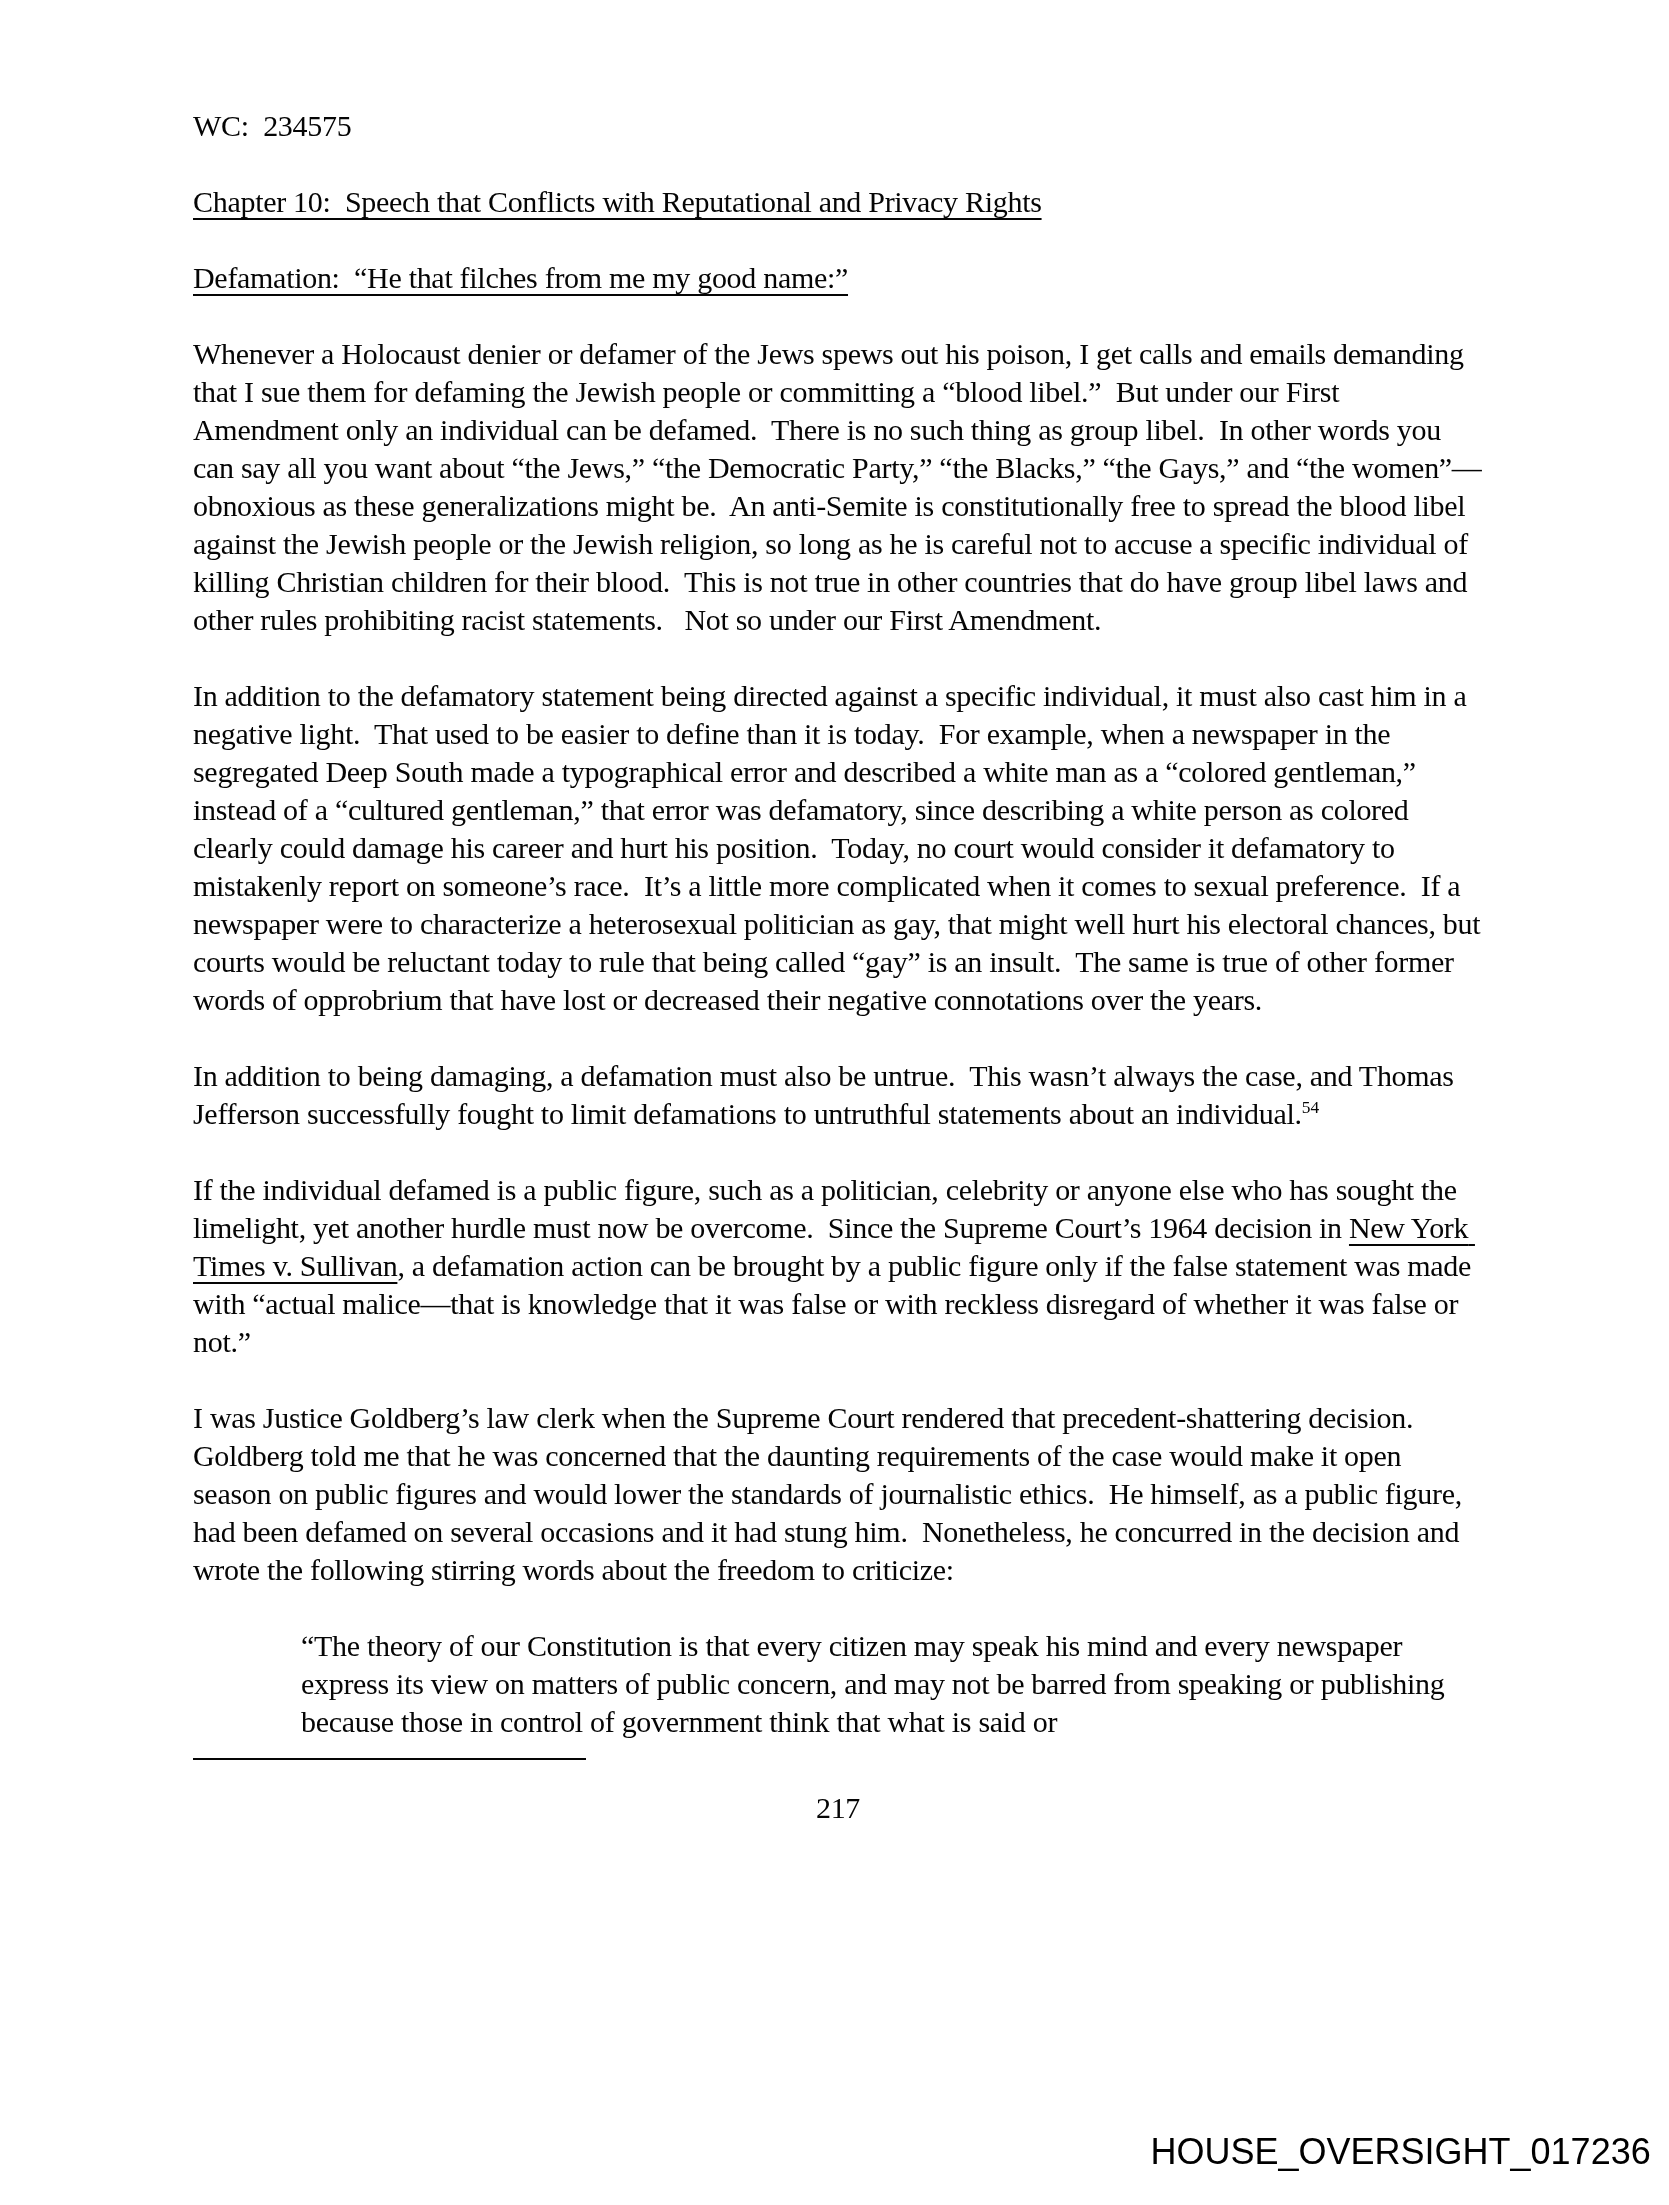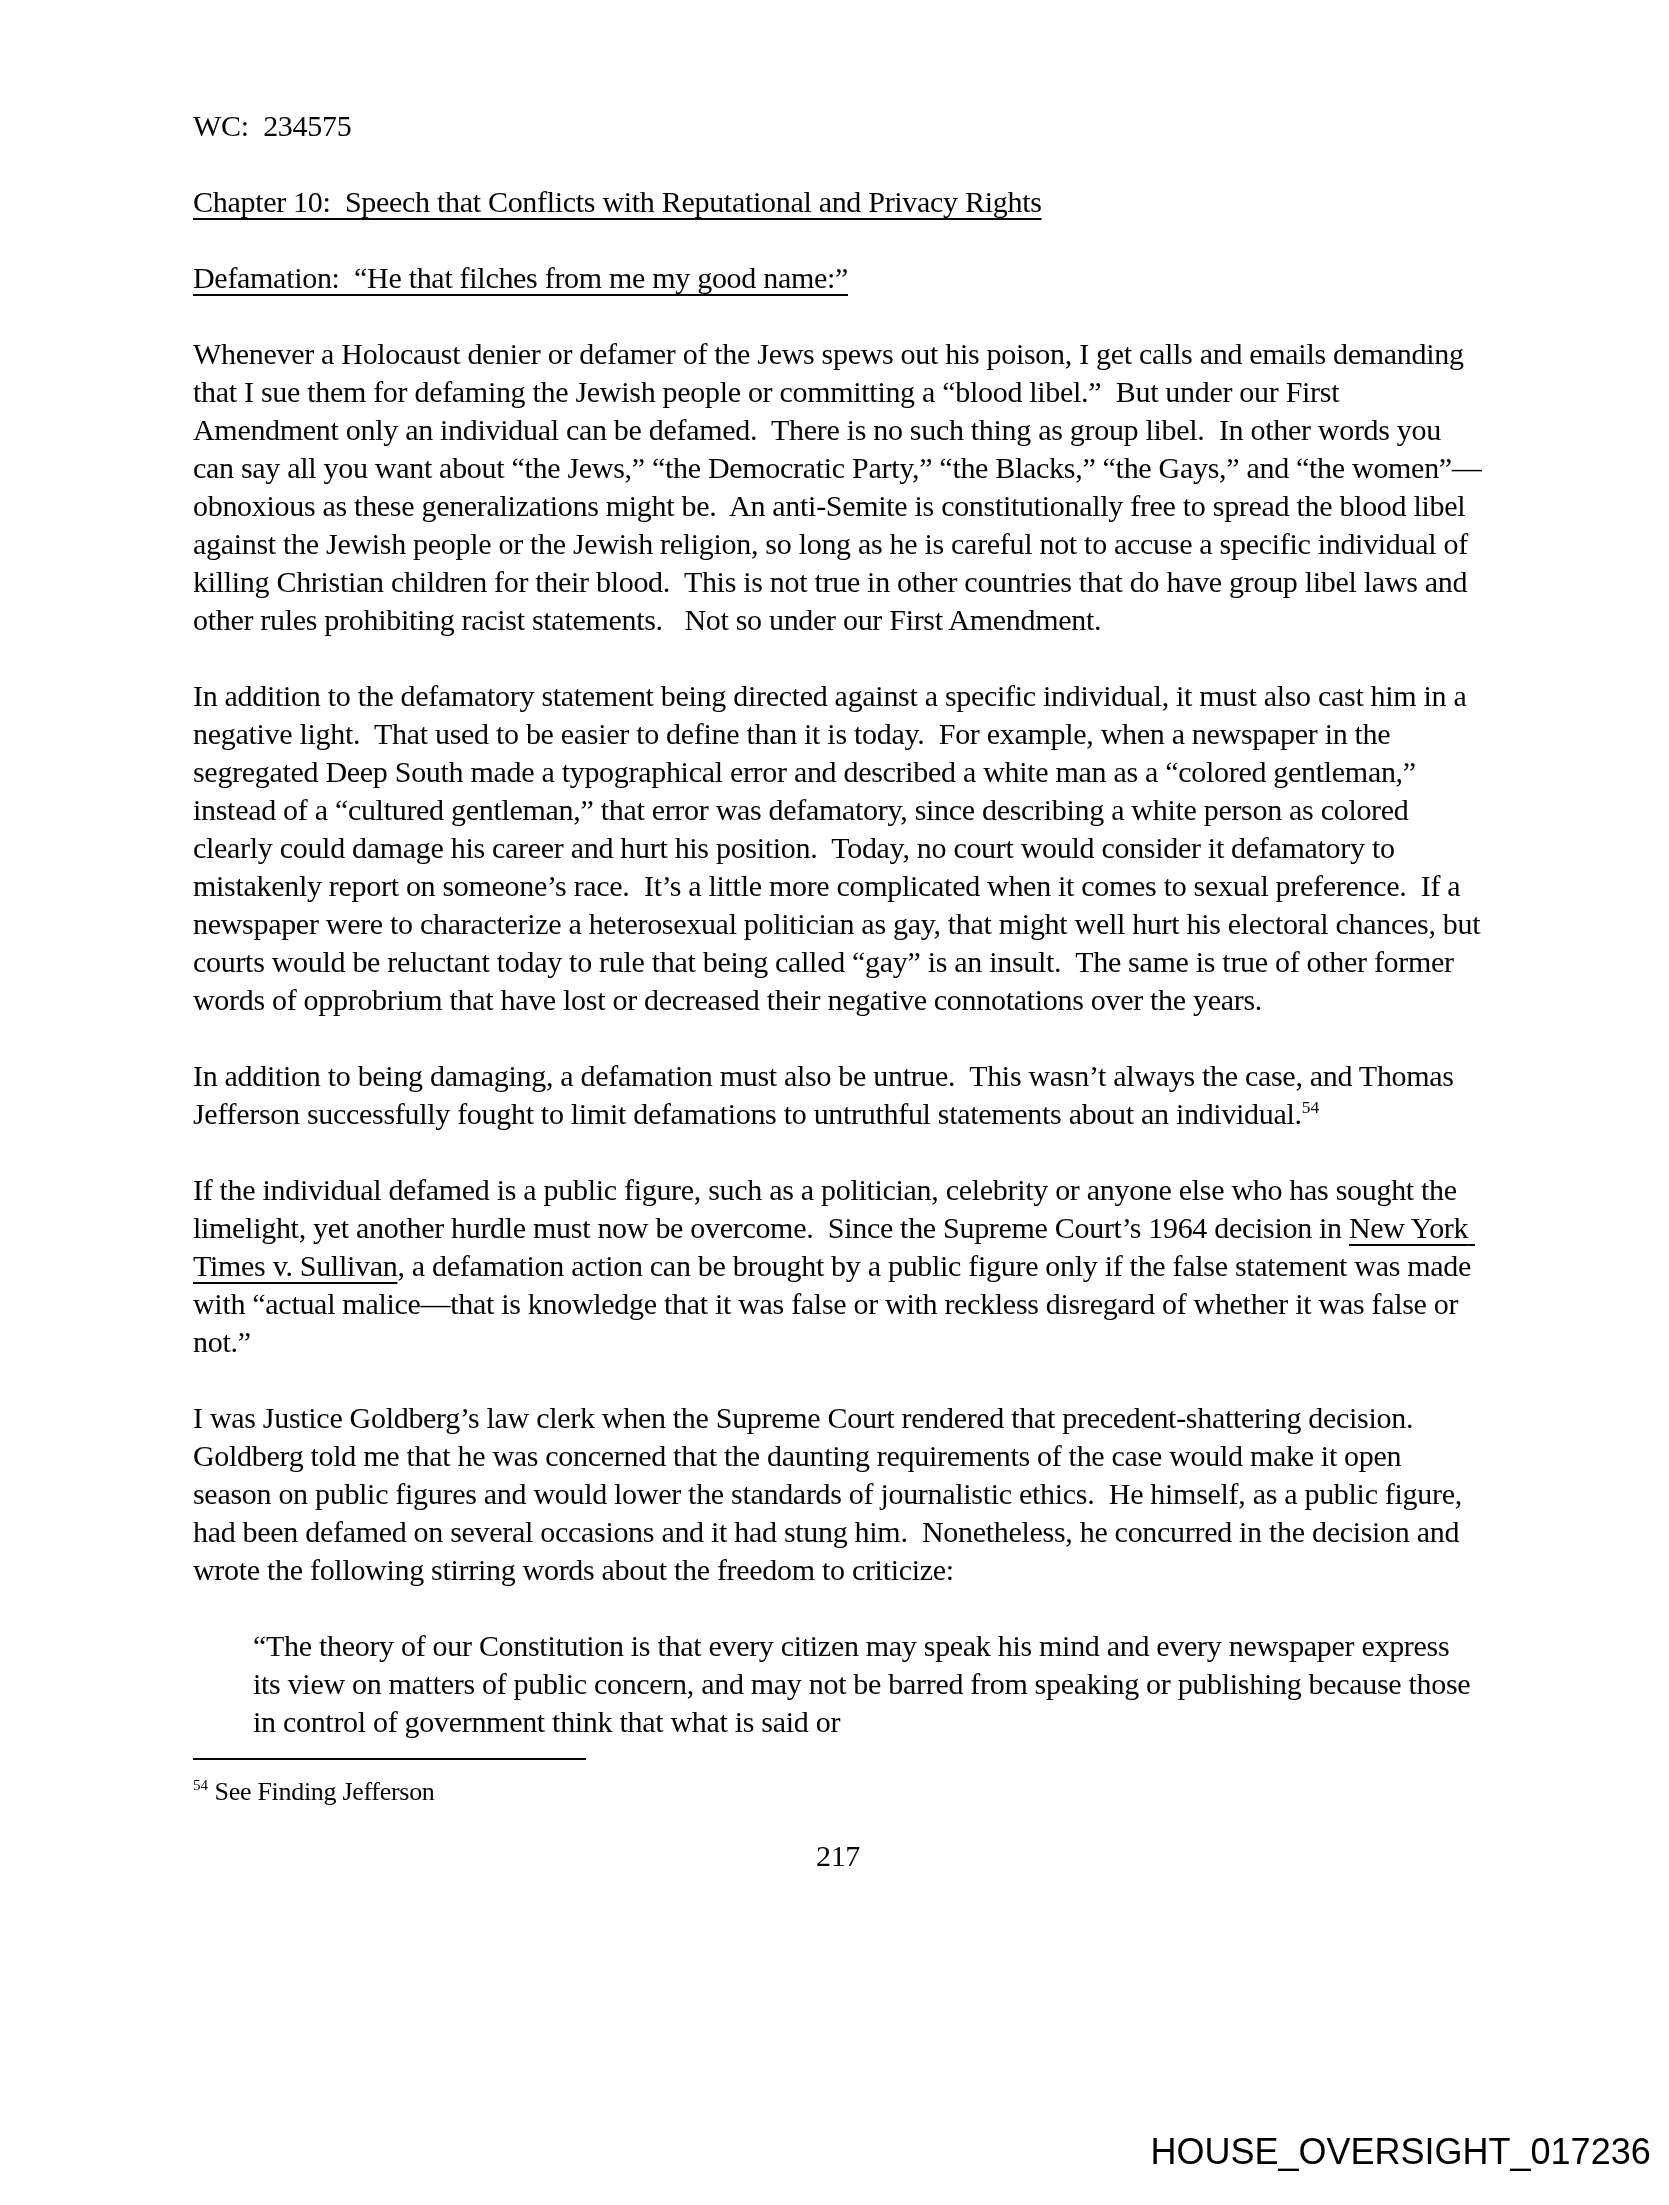--- a/index.html
+++ b/index.html
@@ -41,21 +41,21 @@
   .underline {
     text-decoration: underline;
     text-decoration-thickness: 2px;
     text-underline-offset: 5.9px;
   }
   .para {
     margin: 0 0 38px 0;
     white-space: pre-wrap;
   }
   .quote {
-    margin-left: 60px;
+    margin-left: 108px;
     margin-bottom: 0;
   }
   sup.fn-ref {
     font-size: 0.58em;
     line-height: 0;
     vertical-align: super;
     letter-spacing: 0;
   }
   .footnote-sep {
     margin-top: 17px;
@@ -108,21 +108,20 @@
     <p class="para"><span>In addition to being damaging, a defamation must also be untrue.  This wasn’t always the case, and Thomas Jefferson successfully fought to limit defamations to untruthful statements about an individual.</span><sup class="fn-ref">54</sup></p>
 
     <p class="para"><span>If the individual defamed is a public figure, such as a politician, celebrity or anyone else who has sought the limelight, yet another hurdle must now be overcome.  Since the Supreme Court’s 1964 decision in </span><span class="underline">New York Times v. Sullivan</span><span>, a defamation action can be brought by a public figure only if the false statement was made with “actual malice—that is knowledge that it was false or with reckless disregard of whether it was false or not.”</span></p>
 
     <p class="para">I was Justice Goldberg’s law clerk when the Supreme Court rendered that precedent-shattering decision.  Goldberg told me that he was concerned that the daunting requirements of the case would make it open season on public figures and would lower the standards of journalistic ethics.  He himself, as a public figure, had been defamed on several occasions and it had stung him.  Nonetheless, he concurred in the decision and wrote the following stirring words about the freedom to criticize:</p>
 
     <p class="para quote">“The theory of our Constitution is that every citizen may speak his mind and every newspaper express its view on matters of public concern, and may not be barred from speaking or publishing because those in control of government think that what is said or</p>
 
     <hr class="footnote-sep">
 
-    <div class="footnote"><sup class="fn-ref">54</sup><span>See Finding Jefferson</span></div>
 
     <div class="page-number">217</div>
 
   </div>
 
   <div class="stamp">HOUSE_OVERSIGHT_017236</div>
 </div>
 
 
 </body></html>

